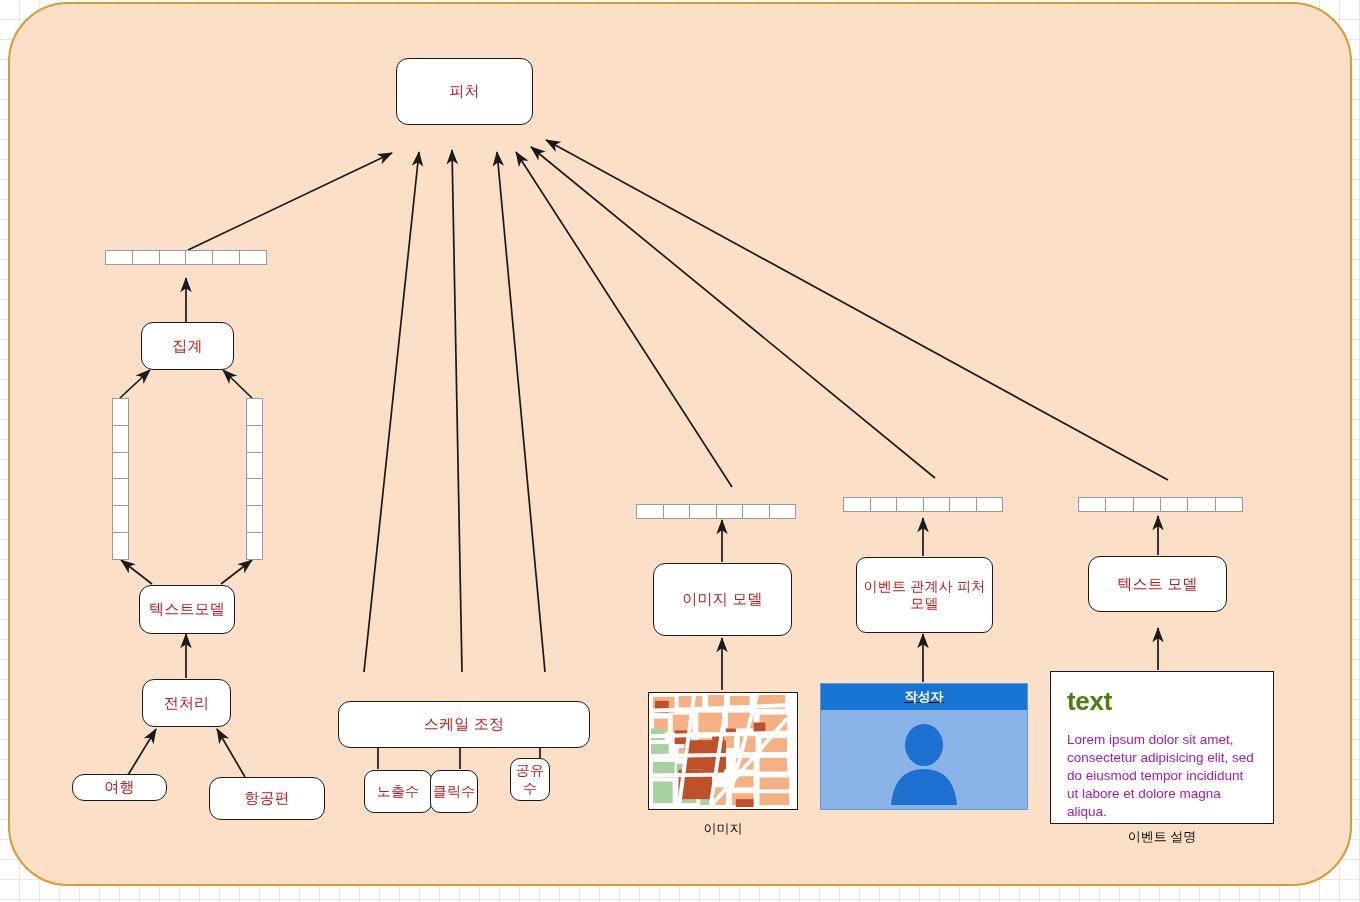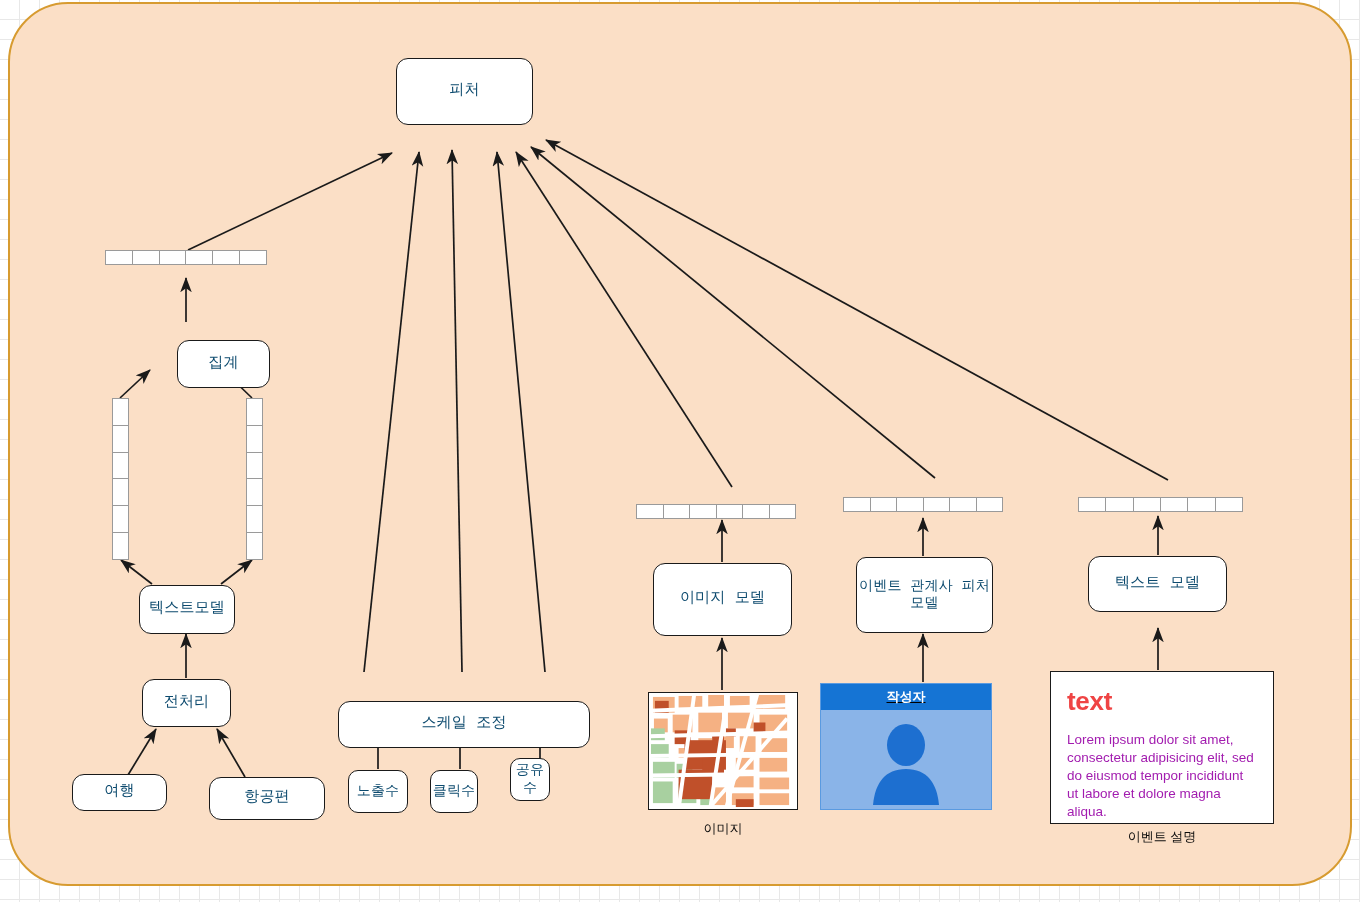--- a/index.html
+++ b/index.html
@@ -46,25 +46,24 @@
   .node {
     position: absolute;
     background: #ffffff;
     border: 1.6px solid #1a1a1a;
     border-radius: 12px;
     box-sizing: border-box;
     display: flex;
     align-items: center;
     justify-content: center;
     text-align: center;
-    color: #0c4a6e;
+    color: #b91c1c;
     font-size: 15px;
     line-height: 1.25;
     letter-spacing: 0.2px;
-    font-family: Liberation Mono, monospace;
   }
   .node.sm { font-size: 14px; border-radius: 10px; }
   
   .vec-h {
     position: absolute;
     display: flex;
     box-sizing: border-box;
     background: #ffffff;
     border: 1.5px solid #9a9a9a;
   }
@@ -133,21 +132,21 @@
   .text-card {
     position: absolute;
     background: #ffffff;
     border: 1.6px solid #1a1a1a;
     box-sizing: border-box;
     padding: 14px 16px 10px 16px;
   }
   .text-card .t-head {
     font-size: 26px;
     font-weight: bold;
-    color: #ef4444;
+    color: #4d7c0f;
     letter-spacing: -0.3px;
     margin-bottom: 14px;
   }
   .text-card .t-body {
     font-size: 13.5px;
     line-height: 1.33;
     color: #a21caf;
   }
   
   .caption {
@@ -211,21 +210,21 @@
 
   <div class="vec-h" style="left:105px; top:250px; width:162px; height:15px;">
     <div class="cell"></div>
     <div class="cell"></div>
     <div class="cell"></div>
     <div class="cell"></div>
     <div class="cell"></div>
     <div class="cell"></div>
   </div>
 
-  <div class="node" style="left:141px; top:340px; width:93px; height:48px;margin-left:36px;">
+  <div class="node" style="left:141px; top:322px; width:93px; height:48px;">
     <span>집계</span>
   </div>
 
   <div class="vec-v" style="left:112px; top:398px; width:17px; height:162px;">
     <div class="cell"></div>
     <div class="cell"></div>
     <div class="cell"></div>
     <div class="cell"></div>
     <div class="cell"></div>
     <div class="cell"></div>
@@ -241,33 +240,33 @@
   </div>
 
   <div class="node" style="left:139px; top:585px; width:96px; height:49px;">
     <span>텍스트모델</span>
   </div>
 
   <div class="node" style="left:142px; top:679px; width:89px; height:48px;">
     <span>전처리</span>
   </div>
 
-  <div class="node" style="left:72px; top:774px; width:95px; height:37px;">
+  <div class="node" style="left:72px; top:774px; width:95px; height:27px;">
     <span>여행</span>
   </div>
 
   <div class="node" style="left:209px; top:777px; width:116px; height:43px;">
     <span>항공편</span>
   </div>
 
   <div class="node" style="left:338px; top:701px; width:252px; height:47px;">
     <span>스케일 조정</span>
   </div>
 
-  <div class="node sm" style="left:348px; top:770px; width:60px; height:43px;text-align:center;">
+  <div class="node sm" style="left:364px; top:770px; width:68px; height:43px;text-align:center;">
     <span>노출수</span>
   </div>
 
   <div class="node sm" style="left:430px; top:770px; width:48px; height:43px;">
     <span>클릭수</span>
   </div>
 
   <div class="node sm" style="left:510px; top:758px; width:40px; height:43px;">
     <span>공유수</span>
   </div>
@@ -355,21 +354,21 @@
     <div class="cell"></div>
     <div class="cell"></div>
     <div class="cell"></div>
     <div class="cell"></div>
   </div>
 
   <div class="node sm" style="left:856px; top:557px; width:137px; height:76px;">
     <span>이벤트 관계사 피처 모델</span>
   </div>
 
-  <div class="profile-card" style="left:820px; top:683px; width:172px; height:127px;text-decoration:underline;">
+  <div class="profile-card" style="left:820px; top:683px; width:208px; height:127px;text-decoration:underline;">
     <div class="hdr">
       <span>작성자</span>
     </div>
     <div class="body">
       <svg class="person-svg" viewBox="0 0 78 82" xmlns="http://www.w3.org/2000/svg">
         <ellipse cx="39" cy="22" rx="19" ry="21" fill="#1d6fd0"></ellipse>
         <path d="M39,46 C18,46 8,60 6,82 L72,82 C70,60 60,46 39,46 Z" fill="#1d6fd0"></path>
       </svg>
     </div>
   </div>

